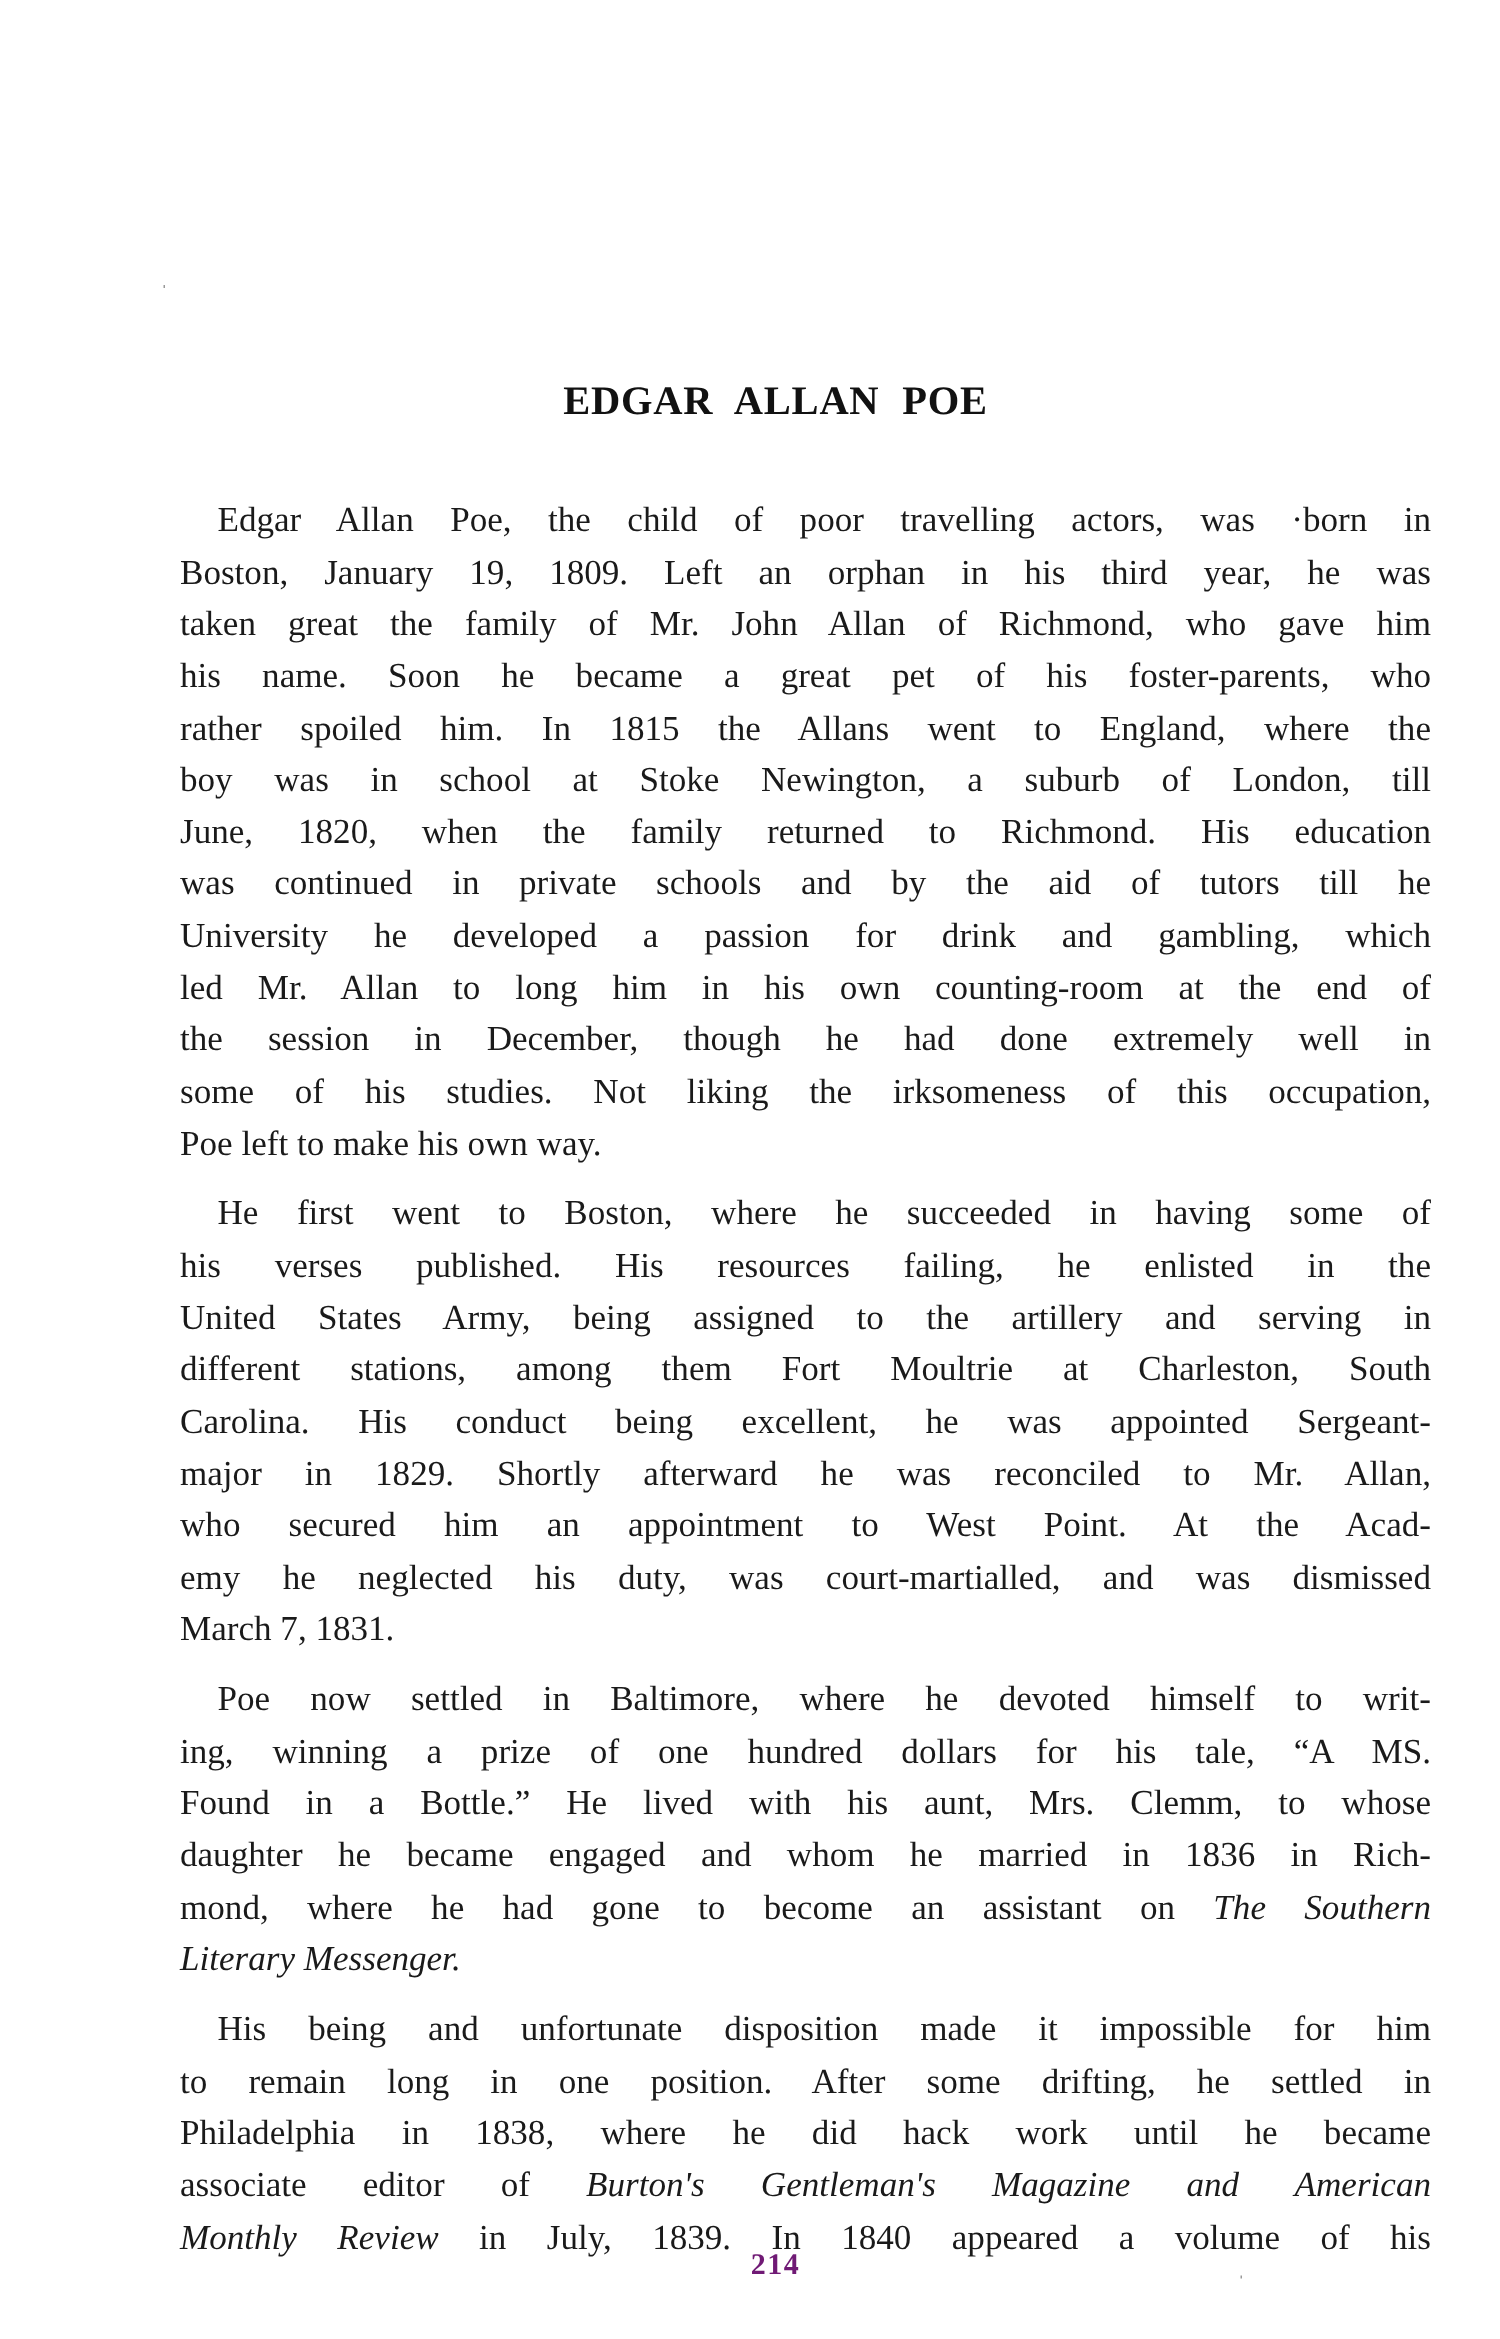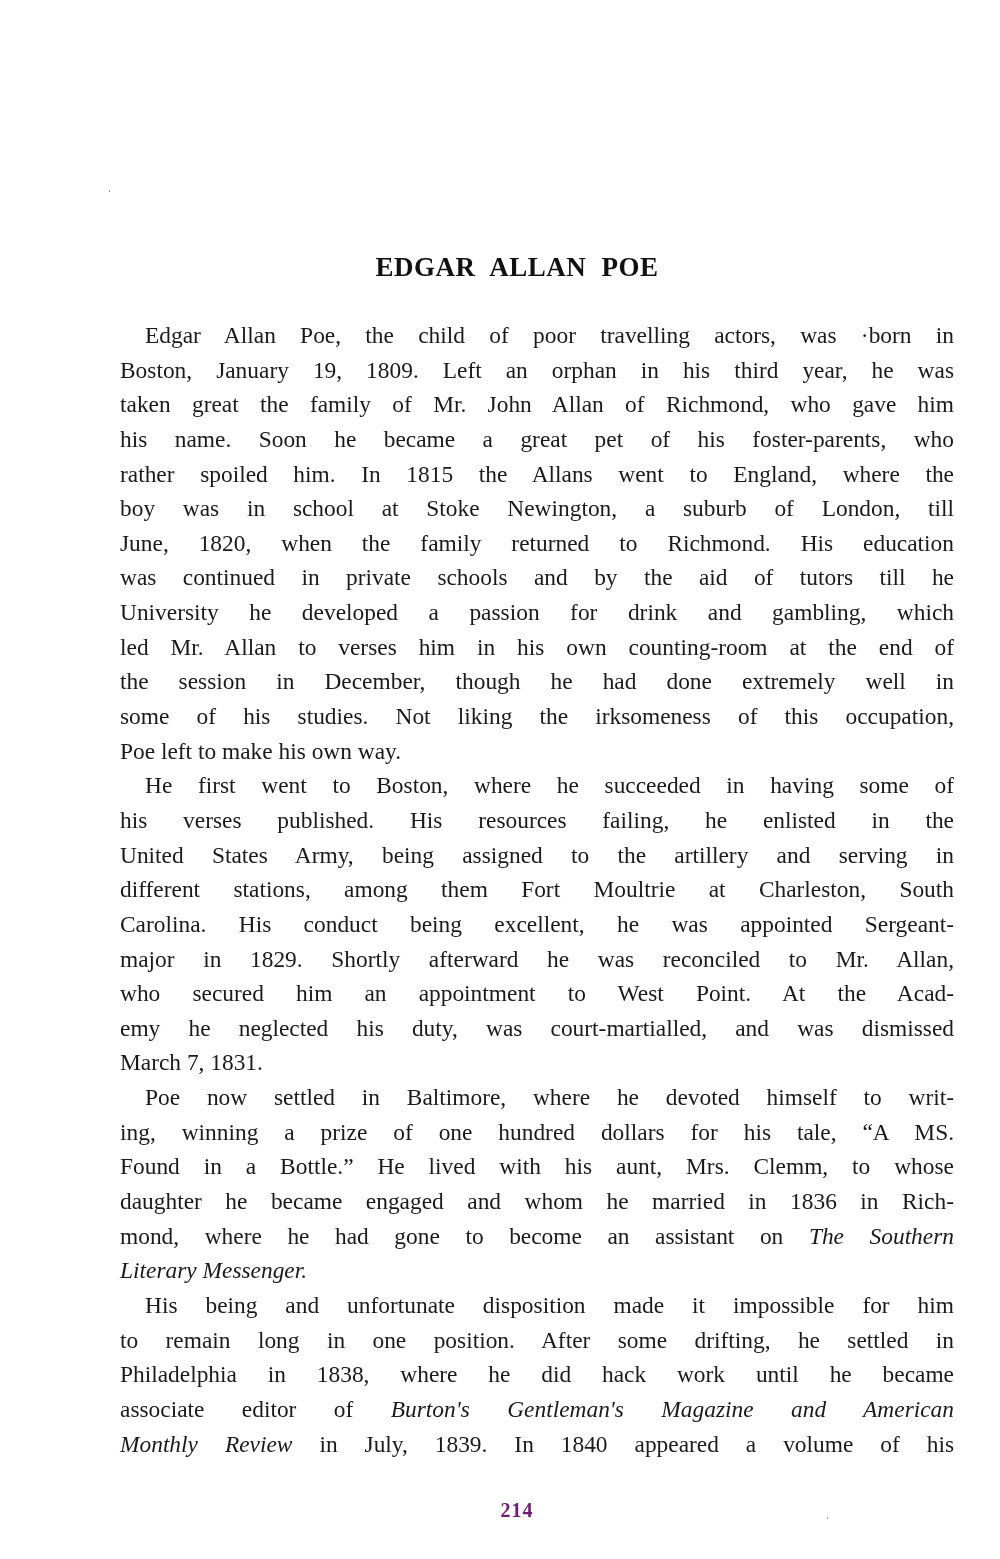--- a/index.html
+++ b/index.html
@@ -16,21 +16,21 @@
   }
   .body {
     position: absolute; left: 103px; width: 834px; top: 318px;
     font-size: 23.4px; line-height: 34.65px;
   }
   .line {
     display: block; white-space: nowrap; height: 34.65px;
     text-align: justify; text-align-last: justify;
   }
   .line.last { text-align: right; text-align-last: left; }
-  .line.indent { padding-left: 25px; }
+  .line.indent { padding-left: 25px; margin-top: 12px; }
   .line span { white-space: normal; }
   i { font-style: italic; }
   .pagenum {
     position: absolute; left: 0; width: 1000px; top: 1499px;
     text-align: center; font-size: 20px; font-weight: bold; letter-spacing: 1px; color: #701a75;
   }
   .speck { position: absolute; width: 1px; height: 2px; background: #999; }
 </style>
 </head>
 <body>
@@ -45,21 +45,21 @@
     <div>
       <div class="line indent"><span>Edgar Allan Poe, the child of poor travelling actors, was ·born in</span></div>
       <div class="line"><span>Boston, January 19, 1809.  Left an orphan in his third year, he was</span></div>
       <div class="line"><span>taken great the family of Mr. John Allan of Richmond, who gave him</span></div>
       <div class="line"><span>his name.  Soon he became a great pet of his foster-parents, who</span></div>
       <div class="line"><span>rather spoiled him.  In 1815 the Allans went to England, where the</span></div>
       <div class="line"><span>boy was in school at Stoke Newington, a suburb of London, till</span></div>
       <div class="line"><span>June, 1820, when the family returned to Richmond.  His education</span></div>
       <div class="line"><span>was continued in private schools and by the aid of tutors till he</span></div>
       <div class="line"><span>University he developed a passion for drink and gambling, which</span></div>
-      <div class="line"><span>led Mr. Allan to verses him in his own counting-room at the end of</span></div>
+      <div class="line"><span>led Mr. Allan to long him in his own counting-room at the end of</span></div>
       <div class="line"><span>the session in December, though he had done extremely well in</span></div>
       <div class="line"><span>some of his studies.  Not liking the irksomeness of this occupation,</span></div>
       <div class="line last"><span>Poe left to make his own way.</span></div>
     </div>
 
     <div>
       <div class="line indent"><span>He first went to Boston, where he succeeded in having some of</span></div>
       <div class="line"><span>his verses published.  His resources failing, he enlisted in the</span></div>
       <div class="line"><span>United States Army, being assigned to the artillery and serving in</span></div>
       <div class="line"><span>different stations, among them Fort Moultrie at Charleston, South</span></div>

